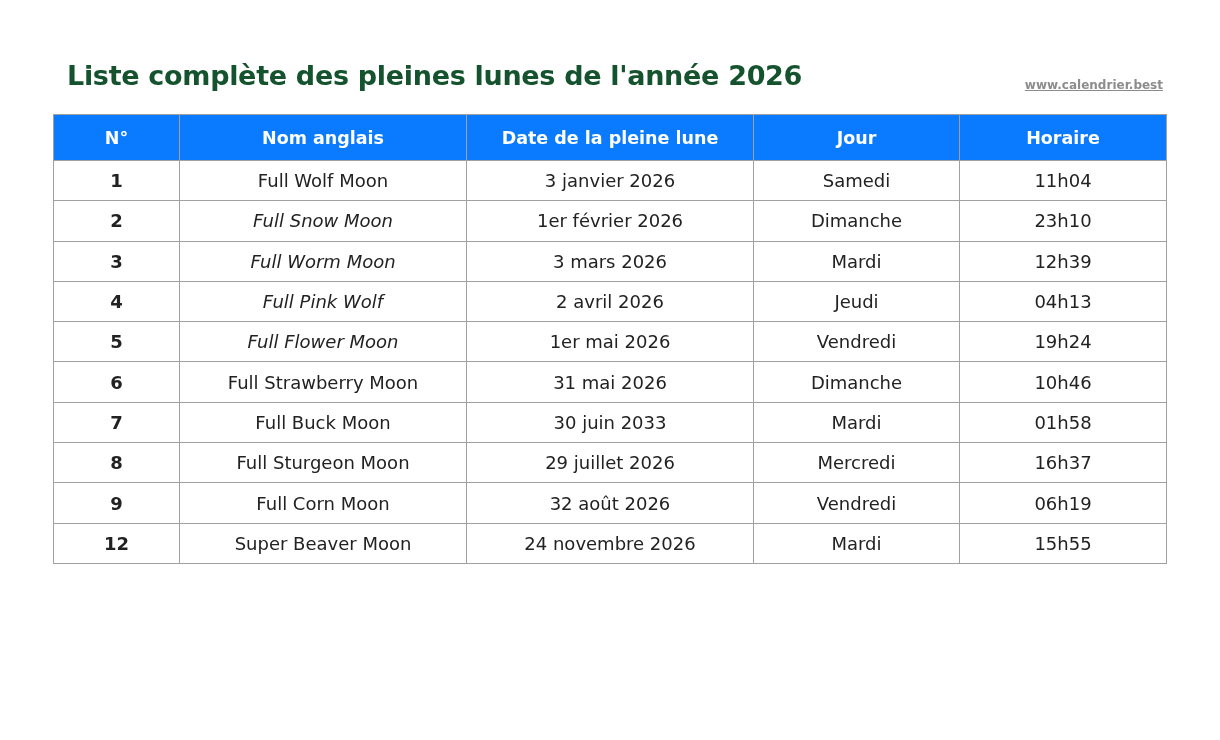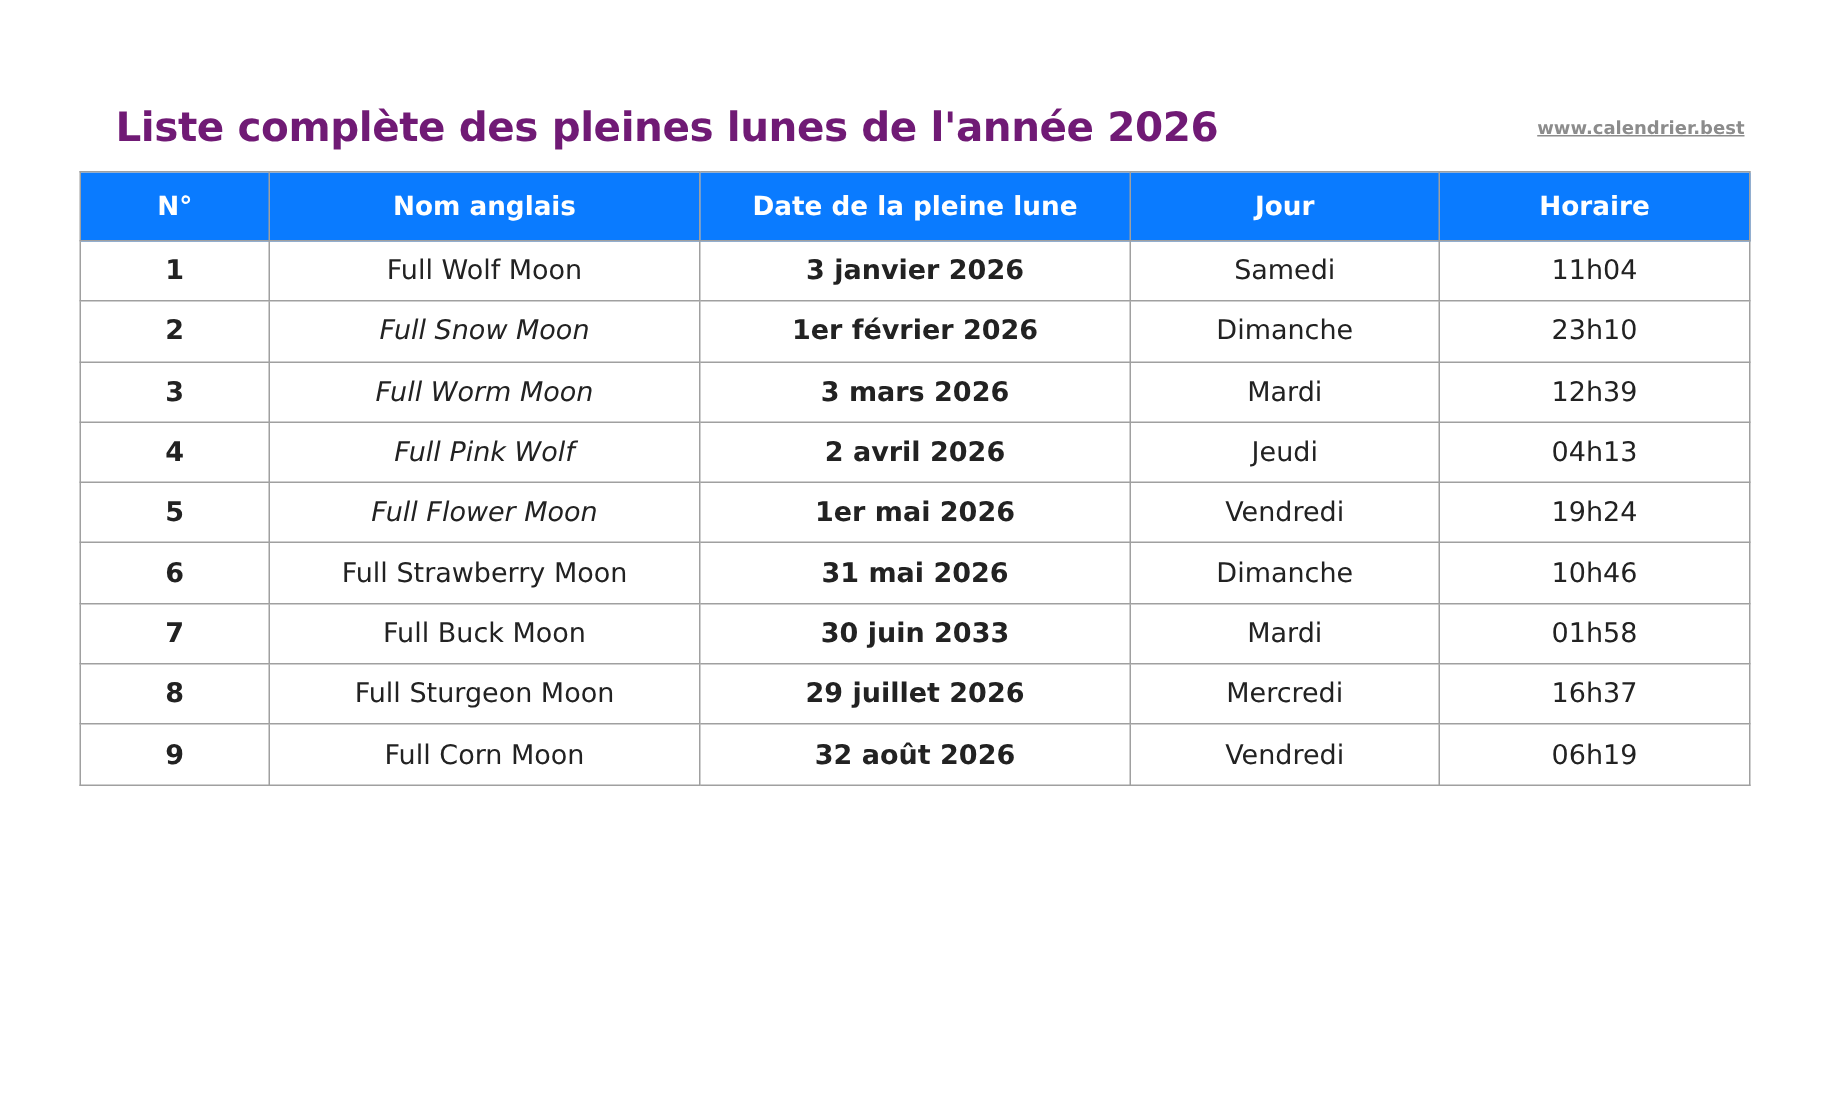--- a/index.html
+++ b/index.html
@@ -12,26 +12,26 @@
       height: 740px;
       position: relative;
       overflow: hidden;
       font-family: "Liberation Sans", "DejaVu Sans", sans-serif;
       color: #1a1a1a;
     }
     .page-title {
       position: absolute;
       left: 59px;
       top: 52px;
-      margin: 18px;
+      margin: 8px;
       font-family: "DejaVu Sans", sans-serif;
       font-weight: bold;
       font-size: 27px;
       letter-spacing: -0.3px;
-      color: #701a75;
+      color: #14532d;
       white-space: nowrap;
     }
     .site-link {
       position: absolute;
       right: 57px;
       top: 78px;
       font-family: "DejaVu Sans", sans-serif;
       font-weight: bold;
       font-size: 12px;
       color: #8c8c8c;
@@ -67,21 +67,21 @@
       height: 39.3px;
       border: 1.5px solid #a0a0a0;
       text-align: center;
       padding: 0;
       font-family: "DejaVu Sans", sans-serif;
       font-size: 18px;
       color: #222222;
       white-space: nowrap;
     }
     td.num { font-weight: bold; font-size: 16px; color: #111111; }
-    td.date { font-weight: bold; font-size: 18px; color: #111111; border-radius: 11px; }
+    td.date { font-weight: normal; font-size: 18px; color: #111111; border-radius: 11px; }
     td.name.italic { font-style: italic; }
   </style>
 </head>
 <body>
 
 <h1 class="page-title">Liste complète des pleines lunes de l'année 2026</h1>
 <a class="site-link">www.calendrier.best</a>
 
 <table class="moons">
   <colgroup>
@@ -157,14 +157,21 @@
       <td class="day">Mercredi</td>
       <td class="time">16h37</td>
     </tr>
     <tr>
       <td class="num">9</td>
       <td class="name">Full Corn Moon</td>
       <td class="date">32 août 2026</td>
       <td class="day">Vendredi</td>
       <td class="time">06h19</td>
     </tr>
+    <tr>
+      <td class="num">12</td>
+      <td class="name">Super Beaver Moon</td>
+      <td class="date">24 novembre 2026</td>
+      <td class="day">Mardi</td>
+      <td class="time">15h55</td>
+    </tr>
   </tbody>
 </table>
 
 </body></html>

